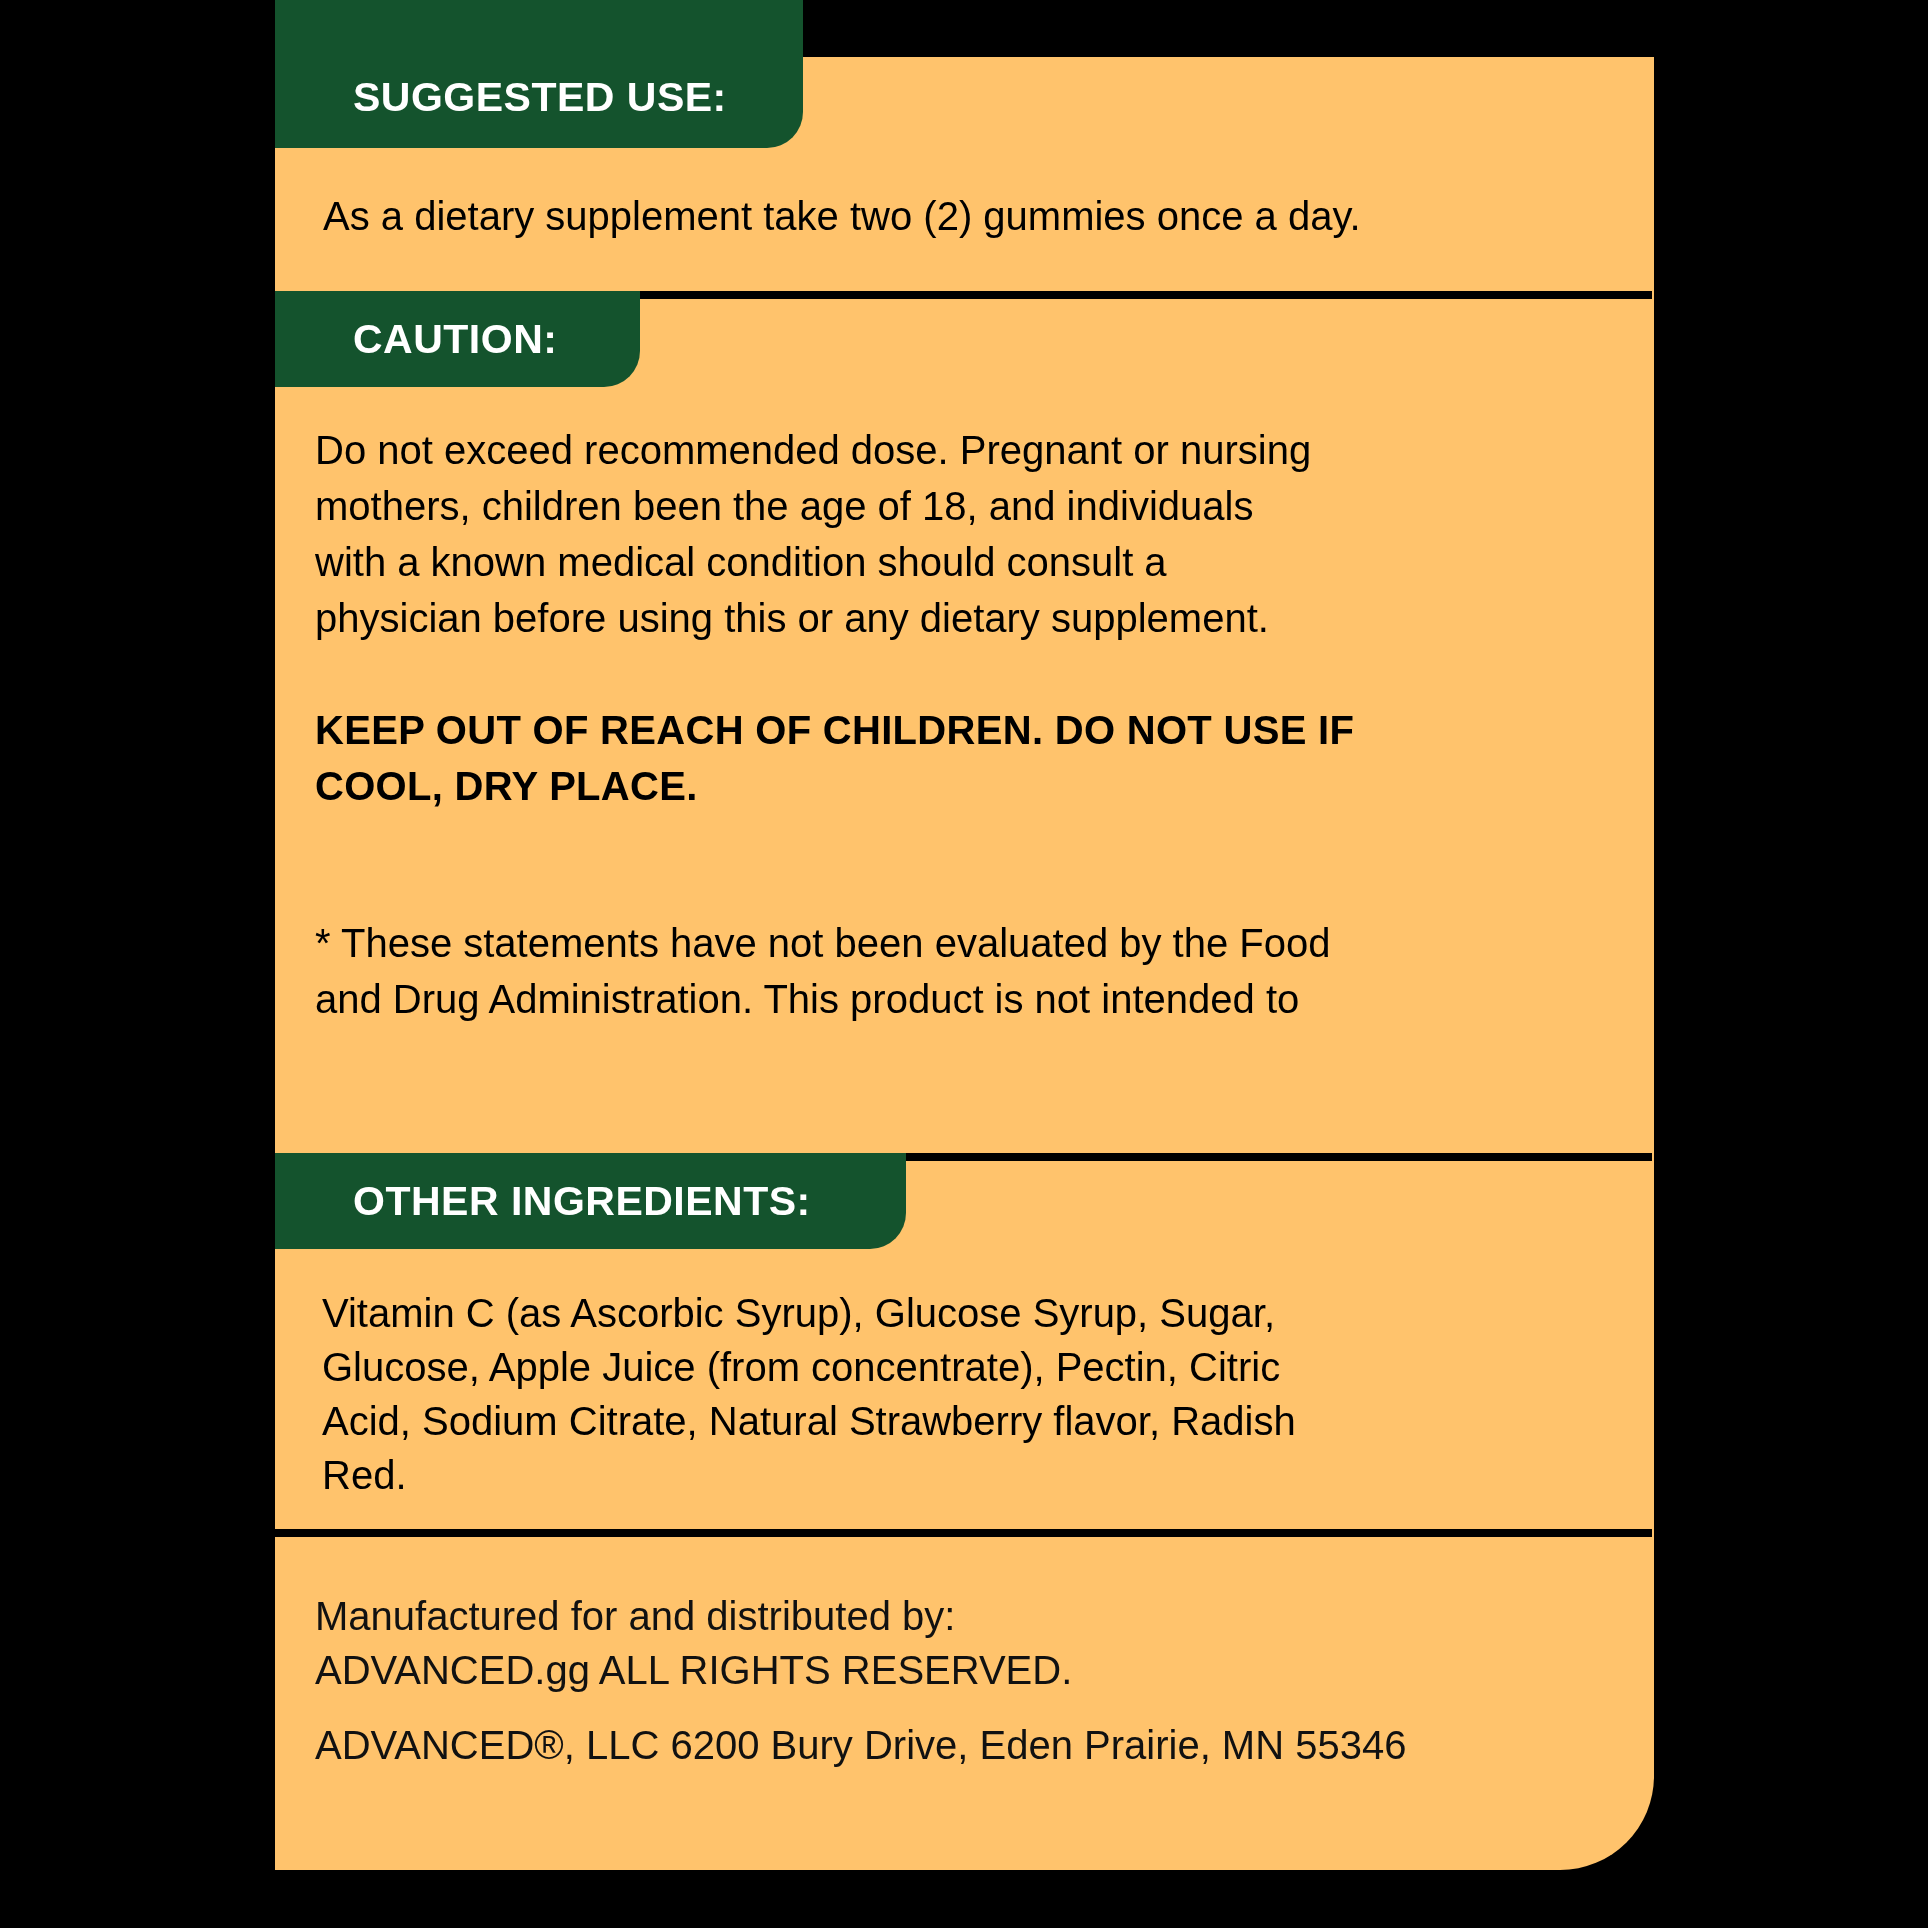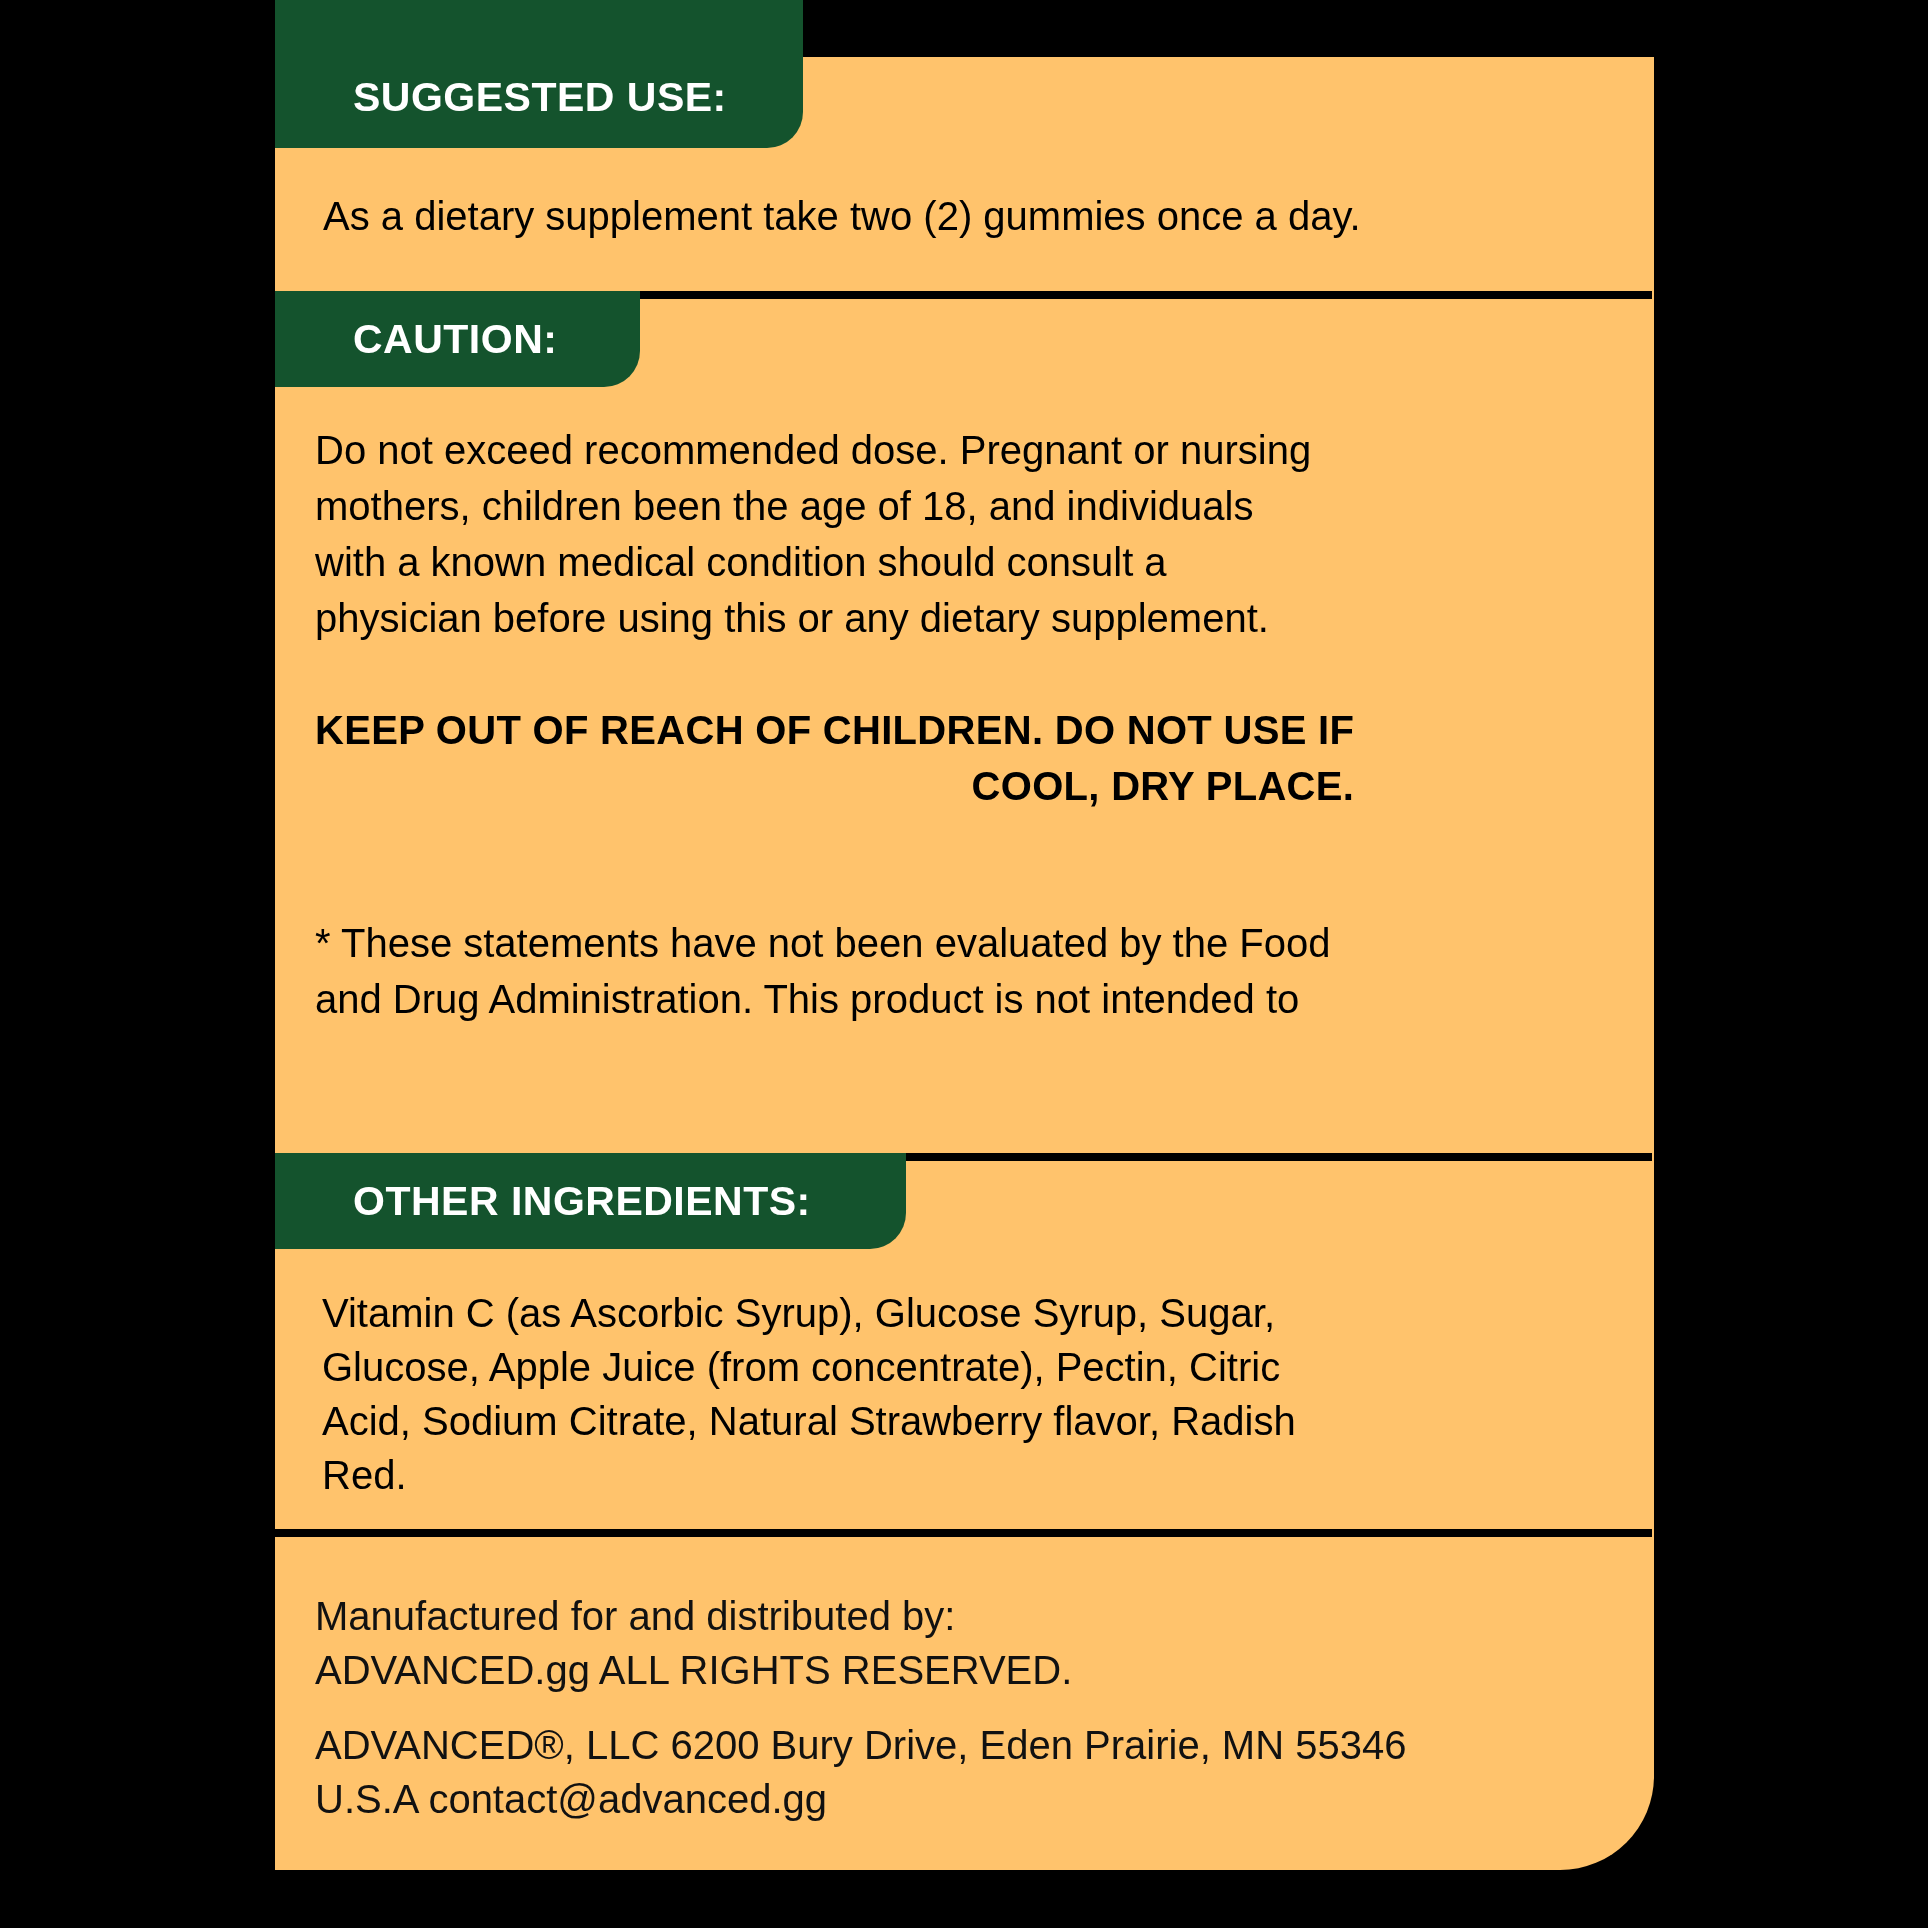--- a/index.html
+++ b/index.html
@@ -72,21 +72,21 @@
   <span>CAUTION:</span>
 </div>
 
 <div class="text" style="left:315px; top:422px;">
   <span class="line">Do not exceed recommended dose. Pregnant or nursing</span>
   <span class="line">mothers, children been the age of 18, and individuals</span>
   <span class="line">with a known medical condition should consult a</span>
   <span class="line">physician before using this or any dietary supplement.</span>
 </div>
 
-<div class="text bold-text" style="left:315px; top:702px;text-align:right;">
+<div class="text bold-text" style="left:315px; top:702px;">
   <span class="line">KEEP OUT OF REACH OF CHILDREN. DO NOT USE IF</span>
   <span class="line">COOL, DRY PLACE.</span>
 </div>
 
 <div class="text" style="left:315px; top:915px;">
   <span class="line">* These statements have not been evaluated by the Food</span>
   <span class="line">and Drug Administration. This product is not intended to</span>
 </div>
 
 <div class="divider d2"></div>
@@ -103,15 +103,14 @@
 
 <div class="divider d3"></div>
 
 <div class="text light" style="left:315px; top:1589px; line-height:54px;">
   <span class="line">Manufactured for and distributed by:</span>
   <span class="line">ADVANCED.gg ALL RIGHTS RESERVED.</span>
 </div>
 
 <div class="text light" style="left:315px; top:1718px; line-height:54px;">
   <span class="line">ADVANCED®, LLC 6200 Bury Drive, Eden Prairie, MN 55346</span>
-  <span class="line">U.S.A contact@advanced.gg</span>
 </div>
 
 
 </body></html>

